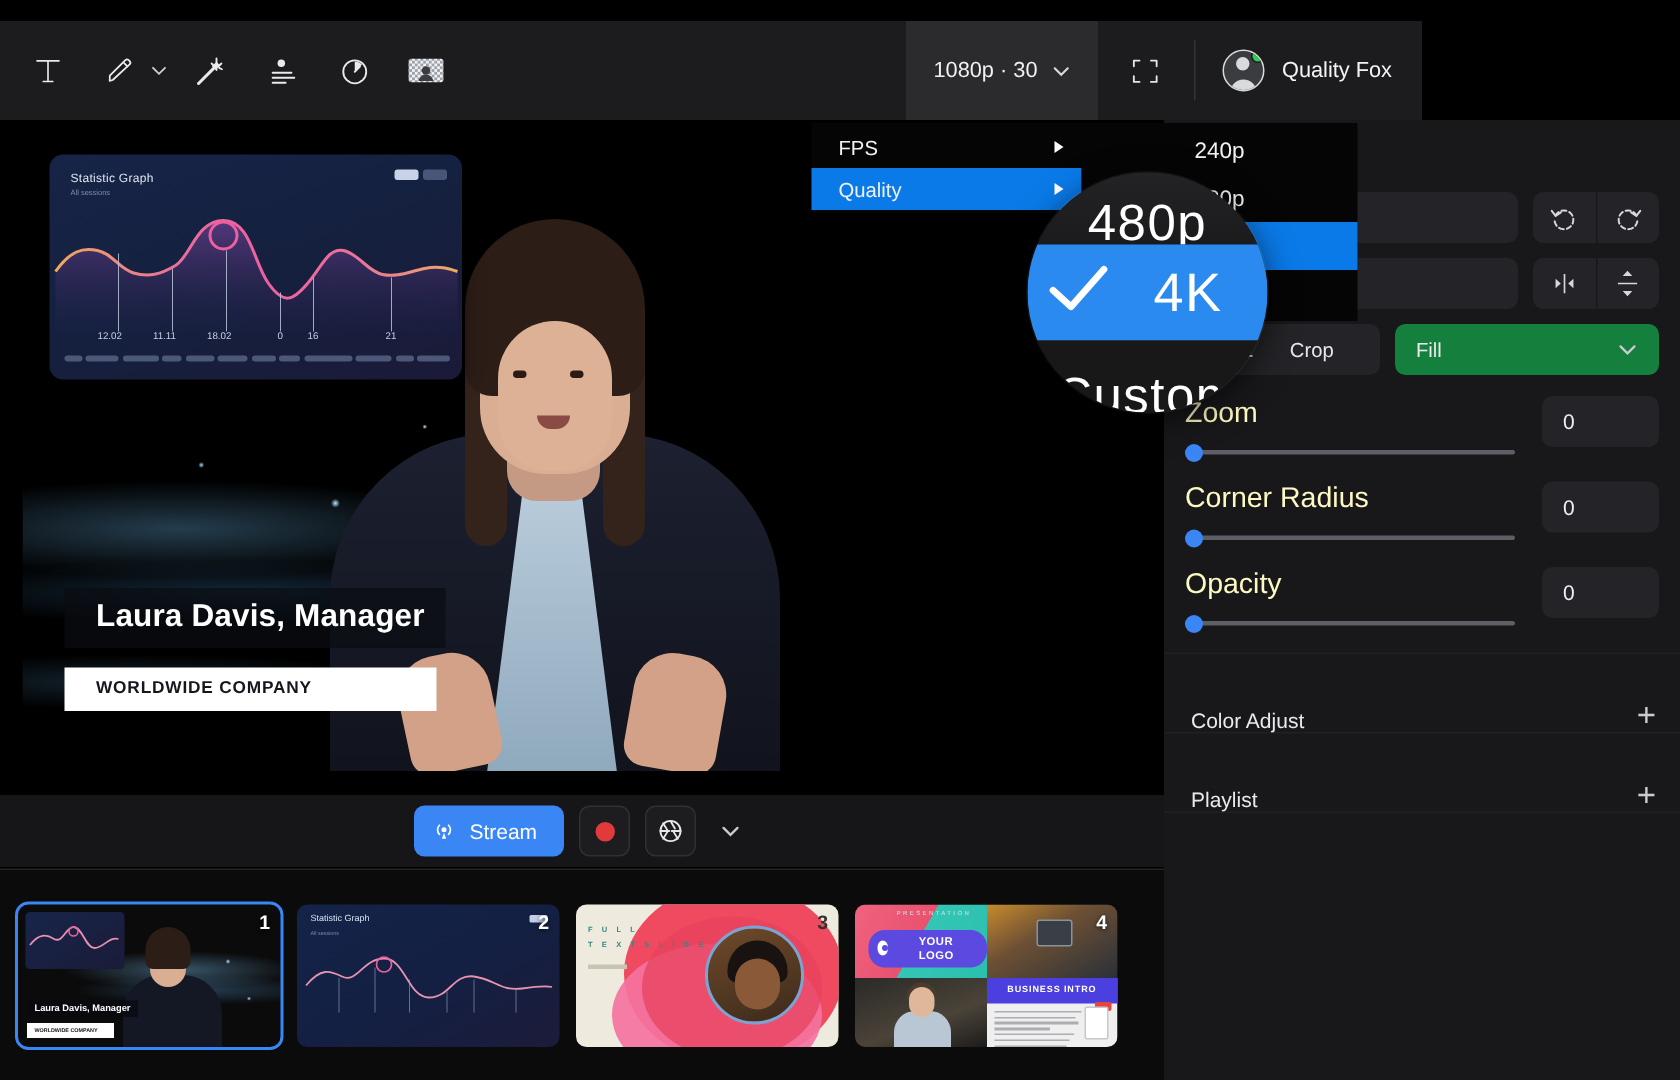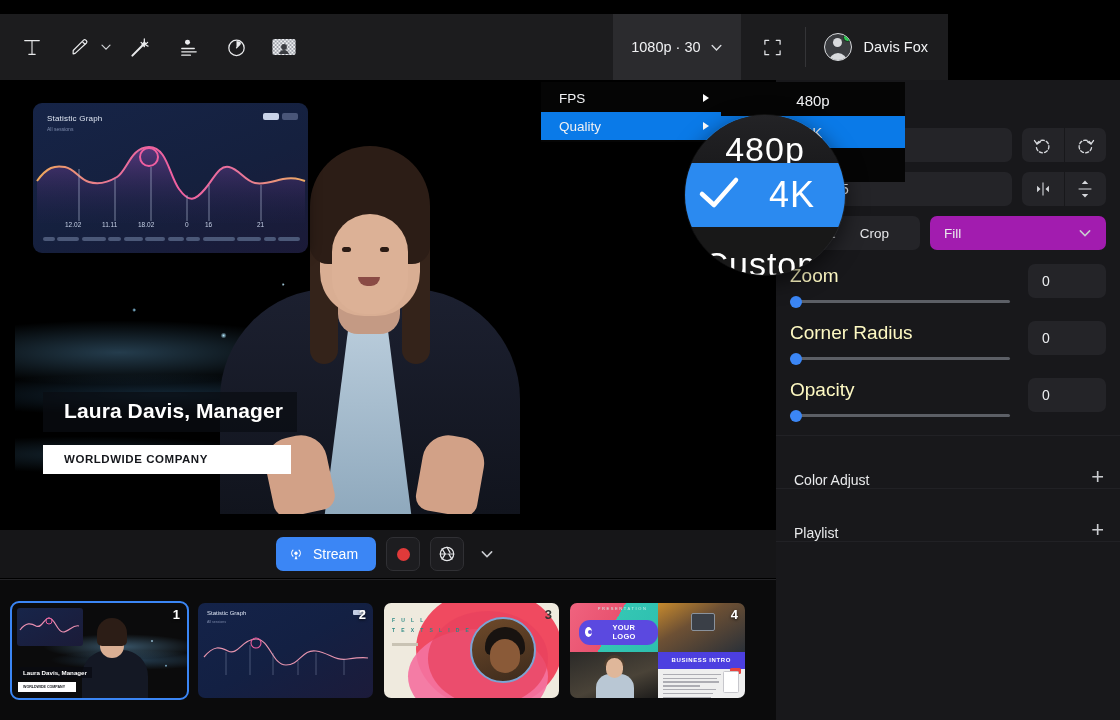--- a/index.html
+++ b/index.html
@@ -273,21 +273,21 @@
   .field-val { color: #f0f1f3; font-size: 14px; }
   .btn-pair { display: flex; width: 84px; height: 34px; background: #242428;
     border-radius: 7px; overflow: hidden; }
   .btn-pair > div { flex: 1; display: flex; align-items: center; justify-content: center;
     color: #d6d8dc; cursor: pointer; }
   .btn-pair > div + div { border-left: 1px solid #18181b; }
   .rp-actions { display: flex; gap: 10px; padding: 0 14px; margin-bottom: 14px; }
   .crop-btn { width: 130px; height: 34px; background: #242428; border-radius: 7px;
     display: flex; align-items: center; justify-content: center; gap: 24px;
     color: #e6e7ea; font-size: 13.5px; cursor: pointer; }
-  .select-box { flex: 1; height: 34px; background: #a21caf; border-radius: 7px;
+  .select-box { flex: 1; height: 34px; background: #15803d; border-radius: 7px;
     display: flex; align-items: center; justify-content: space-between;
     padding: 0 14px; color: #e9eaec; font-size: 13.5px; cursor: pointer; }
 
   .slider-block { padding: 0 14px; }
   .slider-row { display: flex; align-items: flex-start; gap: 18px; margin-bottom: 18px; }
   .slider-col { flex: 1; padding-top: 1px; }
   .slider-label { color: #fef9c3; font-size: 19px; margin-bottom: 13px; }
   .track { position: relative; height: 3px; background: #5c5f66; border-radius: 2px; }
   .knob { position: absolute; left: 0; top: -4.5px; width: 12px; height: 12px;
     border-radius: 50%; background: #3b86f5; cursor: pointer; }
@@ -413,21 +413,21 @@
           <path d="M2 6.5V2.5h4M18 6.5V2.5h-4M2 13.5v4h4M18 13.5v4h-4" stroke="#e2e4e7" stroke-width="1.3" fill="none" stroke-linecap="round" stroke-linejoin="round"></path>
         </svg>
       </div>
       <div class="divider-v"></div>
       <div class="user-box">
         <div class="avatar">
           <div class="head"></div>
             <div class="body"></div>
           <div class="status-dot"></div>
         </div>
-        <span class="user-name">Davis Fox</span>
+        <span class="user-name">Quality Fox</span>
       </div>
     </div>
   </div>
 
   <div class="stage">
     <div class="video">
 
       <div class="presenter">
         <div class="pr-torso"></div>
         <div class="pr-shirt"></div>
@@ -737,20 +737,23 @@
       <span class="tri"></span>
     </div>
     <div class="menu-item active">
       <span>Quality</span>
       <span class="tri"></span>
     </div>
   </div>
 
   <div class="submenu">
     <div class="sub-item">
+      <span>240p</span>
+    </div>
+    <div class="sub-item">
       <span>480p</span>
     </div>
     <div class="sub-item active">
       <span>4K</span>
     </div>
     <div class="sub-item">
       <span>Custom</span>
     </div>
   </div>
 

